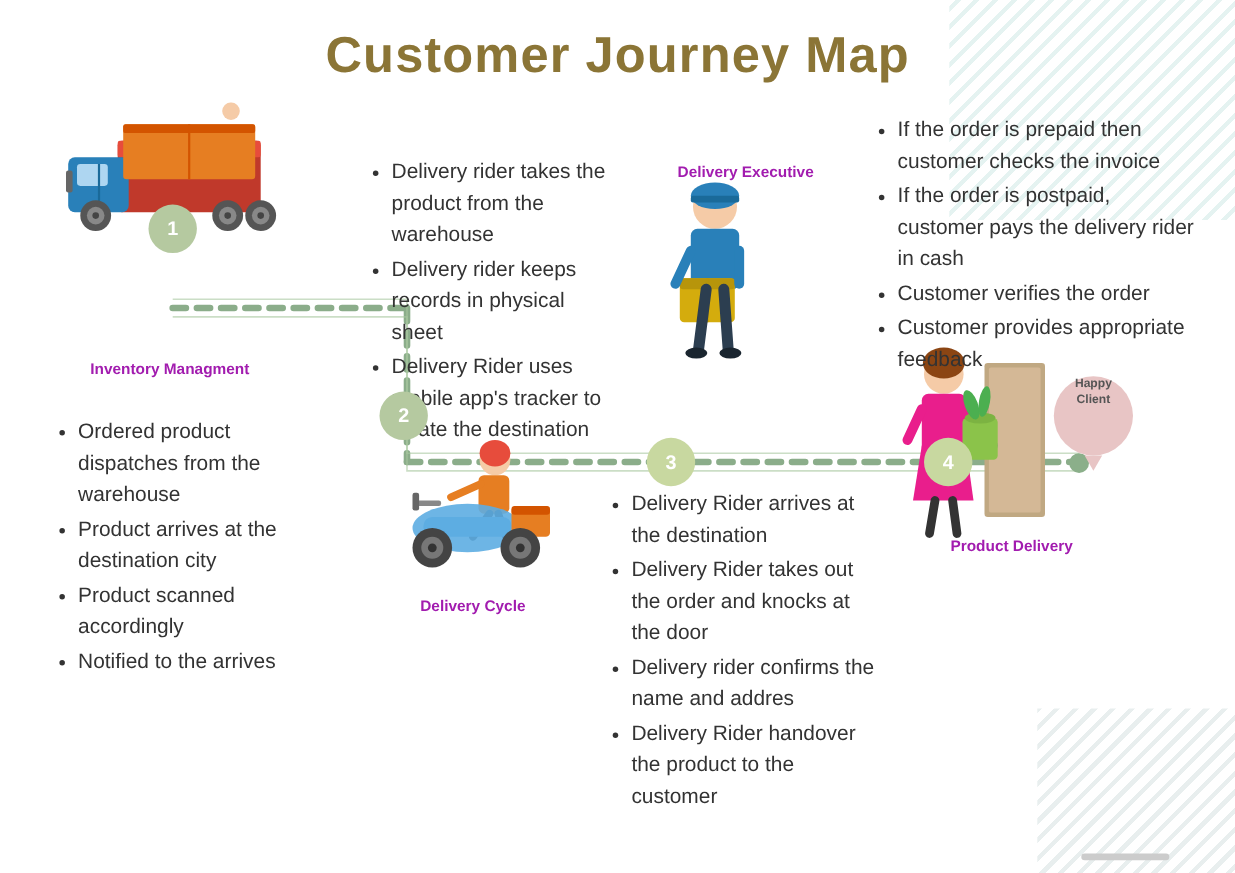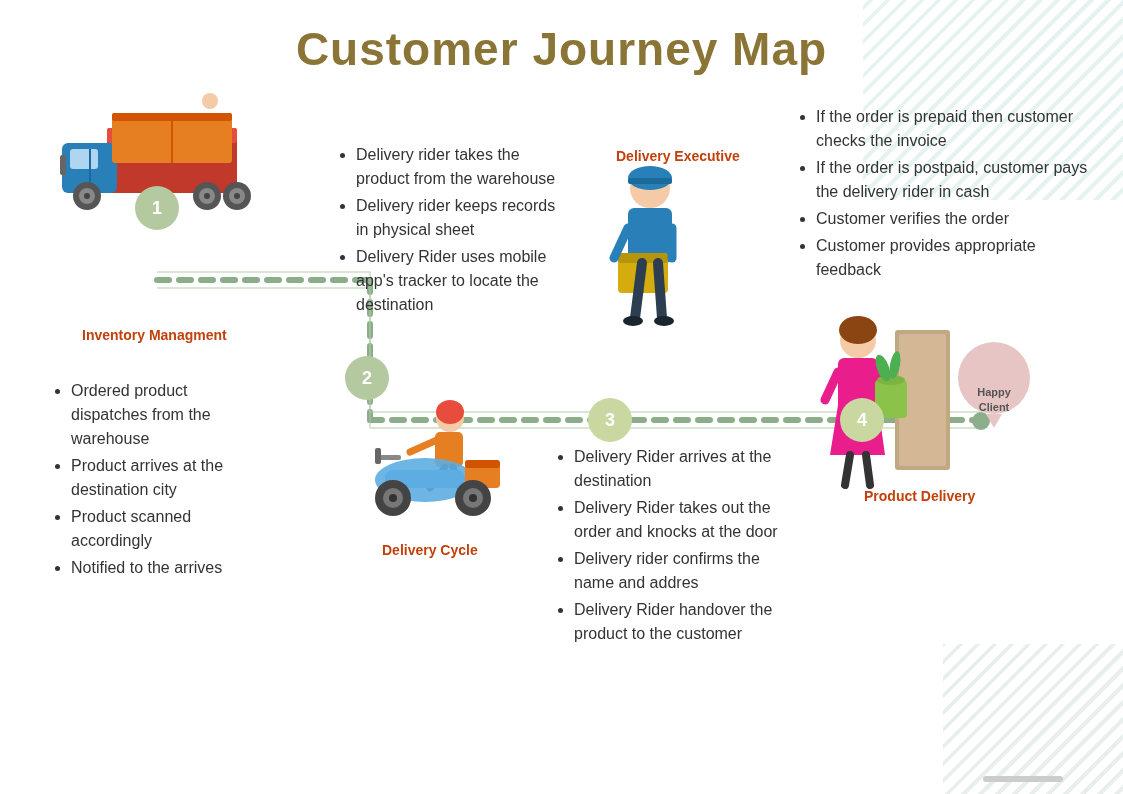--- a/index.html
+++ b/index.html
@@ -103,58 +103,58 @@
       border-radius: 50%;
       background: #8BAF8A;
       z-index: 10;
       top: 412px;
       left: 972px;
     }
 
     
     .text-block {
       position: absolute;
-      font-size: 16px;
+      font-size: 19px;
       color: #333;
       line-height: 1.5;
       z-index: 5;
     }
     .text-block ul {
       list-style: disc;
       padding-left: 16px;
     }
     .text-block ul li {
       margin-bottom: 3px;
     }
 
     
     .section-label {
       position: absolute;
       font-weight: 700;
       font-size: 14px;
-      color: #c2410c;
+      color: #a21caf;
       z-index: 5;
       text-align: center;
       padding-left: 24px;
     }
 
     
     .happy-client {
       position: absolute;
       z-index: 10;
       top: 342px;
       left: 958px;
     }
     .happy-client-bubble {
       background: #E8C5C5;
       border-radius: 50%;
       width: 72px;
       height: 72px;
       display: flex;
-      align-items: flex-end;
+      align-items: flex-start;
       justify-content: center;
       font-size: 11px;
       font-weight: 600;
       color: #555;
       text-align: center;
       line-height: 1.3;
     }
     .happy-client-pin {
       width: 0;
       height: 0;

